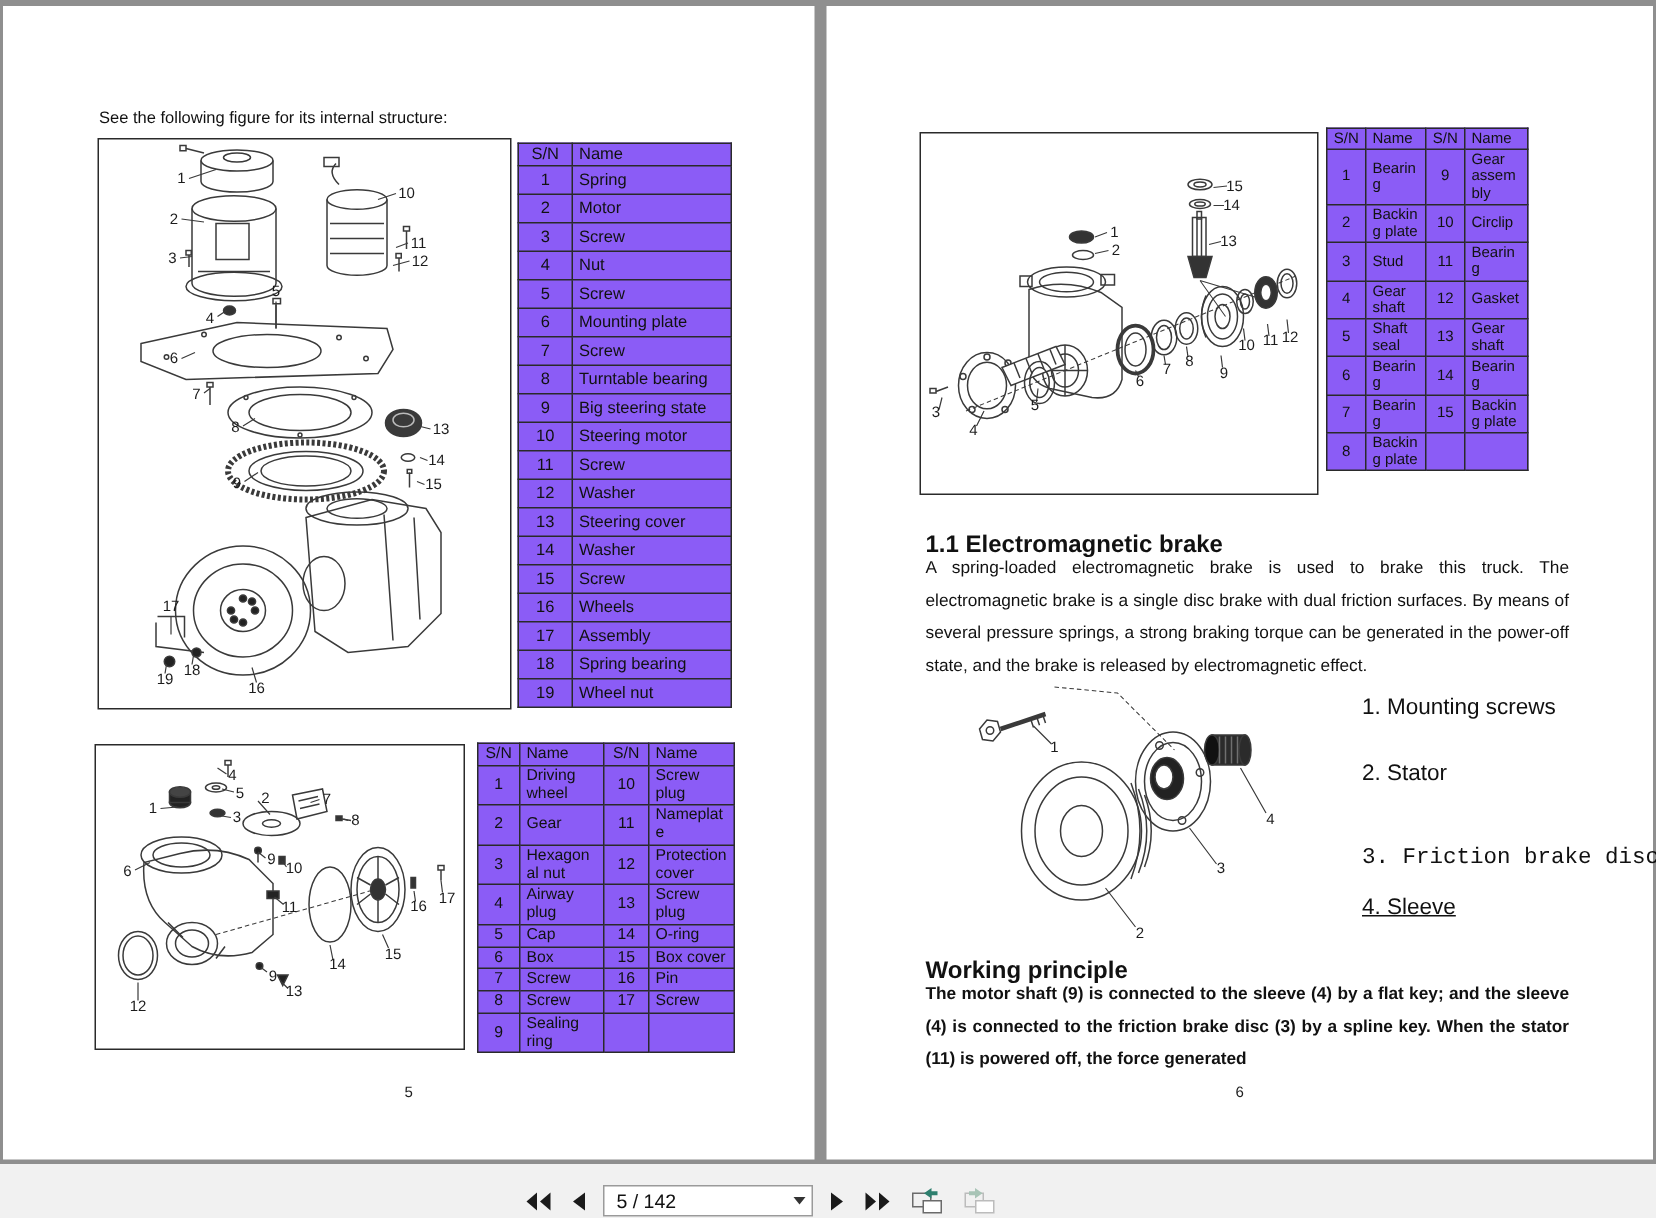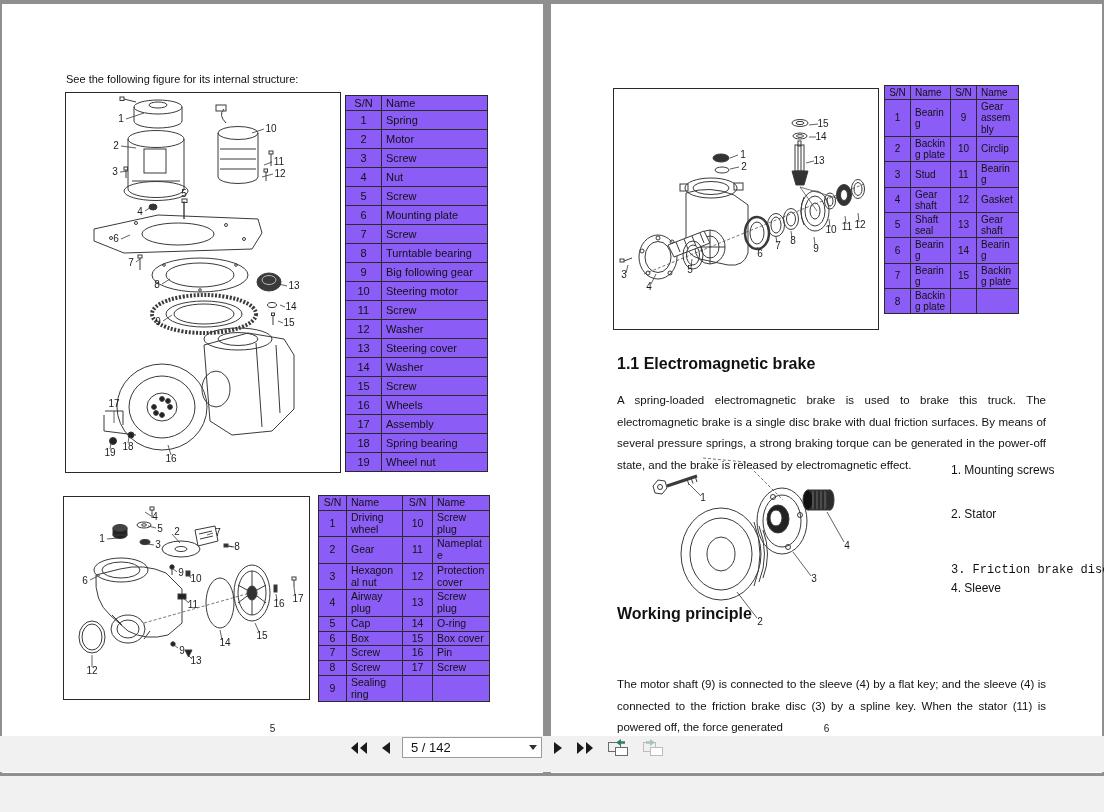--- a/index.html
+++ b/index.html
@@ -16,25 +16,25 @@
   .dash{stroke:#3a3a3a;stroke-width:0.7;fill:none;stroke-dasharray:3,2;}
   .ptable{position:absolute;border-collapse:collapse;background:#8b5cf6;color:#111;table-layout:fixed;}
   .ptable th,.ptable td{border:1px solid #2a2a2a;padding:1px 4px;font-weight:normal;text-align:left;vertical-align:middle;overflow-wrap:break-word;word-break:break-word;}
   .t1{left:343px;top:91px;width:142px;height:377px;font-size:11px;}
   .t1 th:first-child,.t1 td:first-child{text-align:center;}
   .t2{left:316px;top:491px;width:171px;font-size:10.5px;line-height:1.12;}
   .t2 td:nth-child(1),.t2 td:nth-child(3),.t2 th:nth-child(1),.t2 th:nth-child(3){text-align:center;}
   .t3{left:333px;top:81px;width:134px;font-size:10px;line-height:1.12;}
   .t3 td:nth-child(1),.t3 td:nth-child(3),.t3 th:nth-child(1),.t3 th:nth-child(3){text-align:center;}
   .heading{position:absolute;font-size:16px;font-weight:bold;color:#111;}
-  .para{position:absolute;font-size:11.5px;line-height:21.6px;text-align:justify;color:#111;width:429px;margin-top:21px;}
+  .para{position:absolute;font-size:11.5px;line-height:21.6px;text-align:justify;color:#111;width:429px;}
   .legend{position:absolute;left:357px;top:459px;width:160px;}
-  .legend-item{position:absolute;left:0;font-size:12px;color:#111;white-space:nowrap;margin-left:43px;}
+  .legend-item{position:absolute;left:0;font-size:15px;color:#111;white-space:nowrap;}
   .pagenum{position:absolute;top:719px;left:50%;transform:translateX(-50%);font-size:10px;color:#222;}
-  .toolbar{position:absolute;left:0;top:736px;width:1104px;height:36px;background:#f1f1f1;display:flex;align-items:flex-start;justify-content:center;gap:9px;transform:translateX(0);}
+  .toolbar{position:absolute;left:0;top:776px;width:1104px;height:36px;background:#f1f1f1;display:flex;align-items:flex-end;justify-content:center;gap:9px;transform:translateX(0);}
   .toolbar-inner{display:flex;align-items:center;gap:9px;transform:translateX(-45px);}
   .tbtn{background:transparent;border:none;padding:2px;margin:0;cursor:pointer;display:flex;align-items:center;justify-content:center;}
   .pagebox{width:140px;height:21px;background:#fff;border:1px solid #9a9a9a;display:flex;align-items:center;font-size:13px;color:#111;padding:0 4px 0 8px;box-sizing:border-box;cursor:pointer;}
   .pagebox .lbl{flex:1;}
   .ddarrow{width:0;height:0;border-left:4px solid transparent;border-right:4px solid transparent;border-top:5px solid #333;margin-left:4px;}
 </style>
 </head>
 <body>
 
 <div class="viewer">
@@ -183,21 +183,21 @@
             <tr>
               <td>7</td>
               <td>Screw</td>
             </tr>
             <tr>
               <td>8</td>
               <td>Turntable bearing</td>
             </tr>
             <tr>
               <td>9</td>
-              <td>Big following gear</td>
+              <td>Big steering state</td>
             </tr>
             <tr>
               <td>10</td>
               <td>Steering motor</td>
             </tr>
             <tr>
               <td>11</td>
               <td>Screw</td>
             </tr>
             <tr>
@@ -555,25 +555,25 @@
           <text class="co" x="115" y="175">2</text>
           <text class="co" x="169" y="132">3</text>
           <text class="co" x="202" y="99">4</text>
         </svg>
       </div>
 
       <div class="legend">
         <div class="legend-item" style="top:0;">1. Mounting screws</div>
         <div class="legend-item" style="top:44px;">2. Stator</div>
         <div class="legend-item" style="top:100px;font-family:Liberation Mono, monospace;">3. Friction brake disc</div>
-        <div class="legend-item" style="top:118px;">4. Sleeve</div>
+        <div class="legend-item" style="top:133px;text-decoration:underline;">4. Sleeve</div>
       </div>
 
-      <div class="heading" style="left:66px;top:601px;">Working principle</div>
-      <div class="para" style="left:66px;top:649px;">The motor shaft (9) is connected to the sleeve (4) by a flat key; and the sleeve (4) is connected to the friction brake disc (3) by a spline key. When the stator (11) is powered off, the force generated</div>
+      <div class="heading" style="left:66px;top:635px;">Working principle</div>
+      <div class="para" style="left:66px;top:649px;font-weight:bold;">The motor shaft (9) is connected to the sleeve (4) by a flat key; and the sleeve (4) is connected to the friction brake disc (3) by a spline key. When the stator (11) is powered off, the force generated</div>
 
       <div class="pagenum">6</div>
     </div>
   </div>
 
   <div class="toolbar">
     <div class="toolbar-inner">
       <button class="tbtn">
         <svg width="18" height="14" viewBox="0 0 18 14">
           <path d="M8,1 L1,7 L8,13 Z" fill="#1a1a1a"></path>

